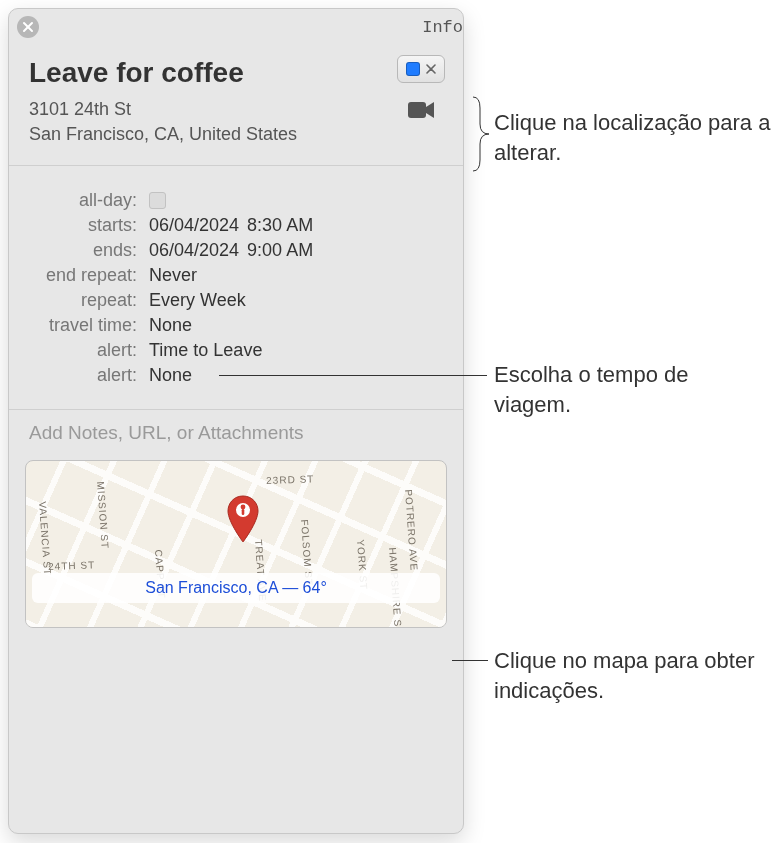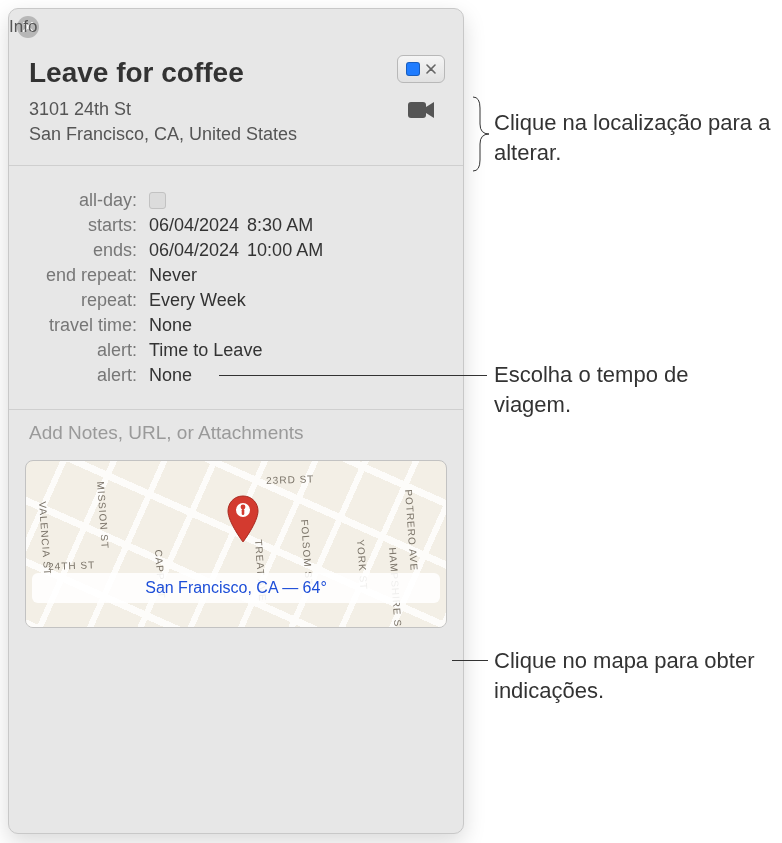--- a/index.html
+++ b/index.html
@@ -32,25 +32,26 @@
   .titlebar {
     height: 36px;
     display: flex;
     align-items: center;
     padding: 0 8px;
     position: relative;
   }
   .titlebar .title {
     position: absolute;
     left: 0; right: 0;
-    text-align: left;
+    text-align: right;
     font-size: 17px;
     color: #555;
     font-weight: 400;
     pointer-events: none;
+    font-family: Liberation Mono, monospace;
   }
   .close-btn {
     width: 22px;
     height: 22px;
     border-radius: 50%;
     background: #b7b7b7;
     display: flex;
     align-items: center;
     justify-content: center;
     color: #eee;
@@ -296,21 +297,21 @@
         <div class="val">
           <span>06/04/2024</span>
           <span>8:30 AM</span>
         </div>
       </div>
 
       <div class="row">
         <div class="label">ends:</div>
         <div class="val">
           <span>06/04/2024</span>
-          <span>10:00 AM</span>
+          <span>9:00 AM</span>
         </div>
       </div>
 
       <div class="row">
         <div class="label">end repeat:</div>
         <div class="val">
           <span>Never</span>
         </div>
       </div>
 

